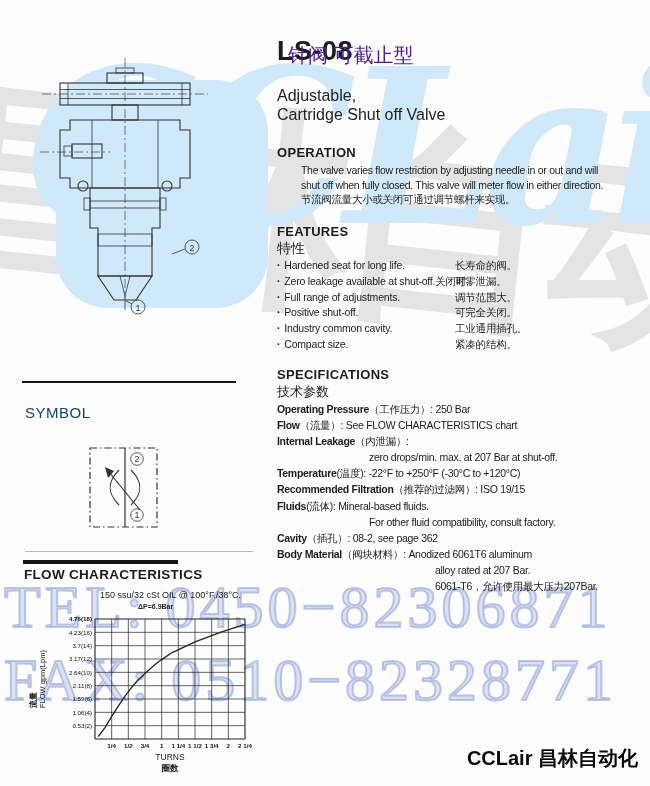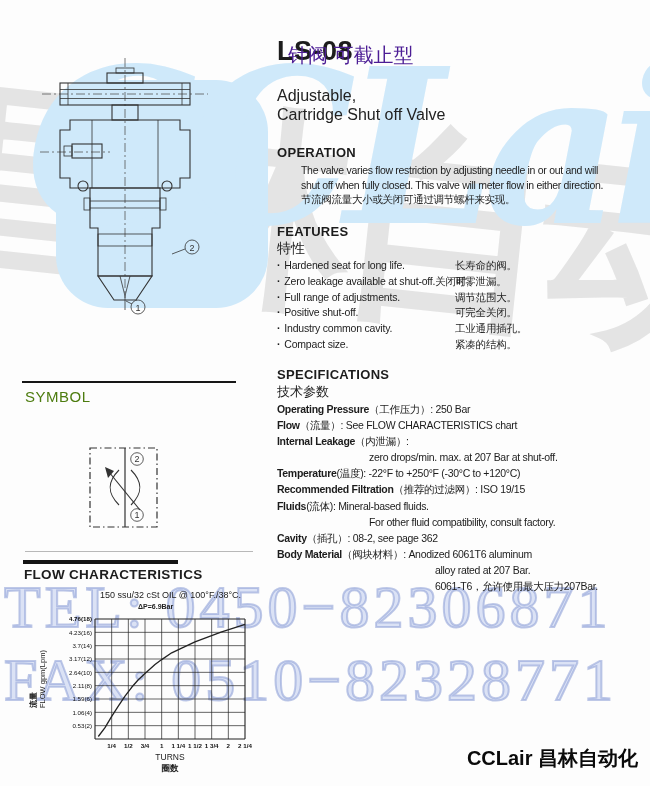--- a/index.html
+++ b/index.html
@@ -37,21 +37,21 @@
   .feat-cn{position:absolute;left:178px;top:0;}
   .spec-h{position:absolute;top:367px;left:0;}
   .spec-cn-h{position:absolute;top:383px;left:0;font-size:13px;font-weight:500;}
   .spec-list{position:absolute;top:403px;left:0;width:372px;}
   .spec-row{height:16.1px;font-size:10.5px;letter-spacing:-.3px;white-space:nowrap;}
   .spec-row .sb{font-weight:bold;}
   .ind1{padding-left:92px;}
   .ind2{padding-left:158px;}
   
   .rule1{position:absolute;left:22px;top:381px;width:214px;height:2px;background:#161616;}
-  .symbol-h{position:absolute;left:25px;top:388px;font-size:15px;letter-spacing:.5px;color:#4d7c0f;}
+  .symbol-h{position:absolute;left:25px;top:404px;font-size:15px;letter-spacing:.5px;color:#0c4a6e;}
   .rule-grey{position:absolute;left:25px;top:551px;width:228px;height:1px;background:#b8b8b8;}
   .rule2{position:absolute;left:23px;top:560px;width:155px;height:3.5px;background:#141414;}
   .flow-h{position:absolute;left:24px;top:567px;font-size:13.5px;font-weight:bold;letter-spacing:.3px;}
   .footer{position:absolute;top:745px;right:12px;font-size:20px;font-weight:bold;color:#0a0a0a;}
   svg text{font-family:"Liberation Sans",sans-serif;}
   .ln{fill:none;stroke:#333;stroke-width:1.1;}
   .lnt{fill:none;stroke:#333;stroke-width:.8;}
   .cl{fill:none;stroke:#555;stroke-width:.8;stroke-dasharray:9 3 2 3;}
   .dd{fill:none;stroke:#333;stroke-width:1.2;stroke-dasharray:7 3 1.5 3;}
 </style>

